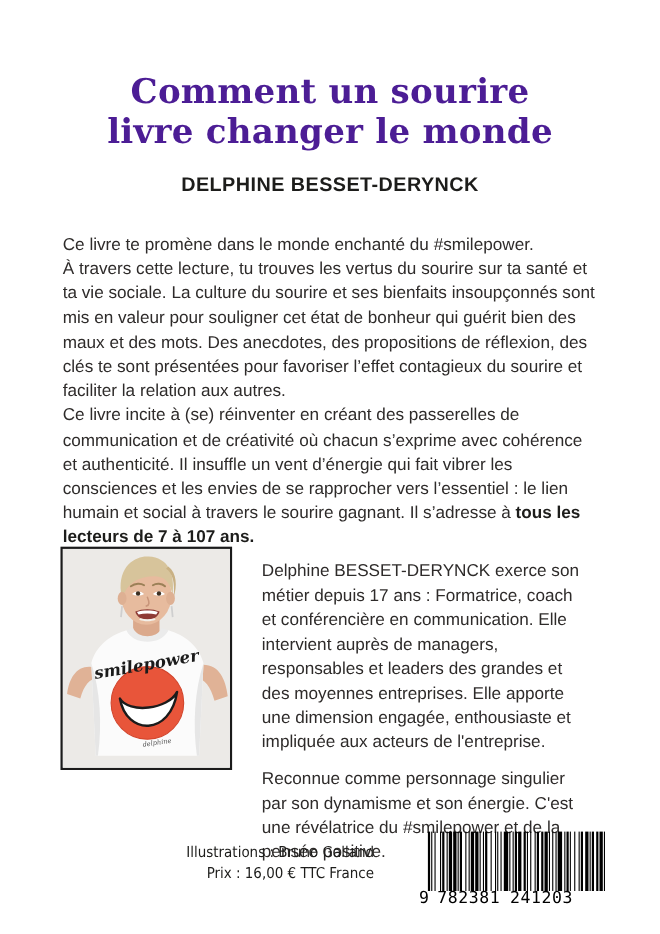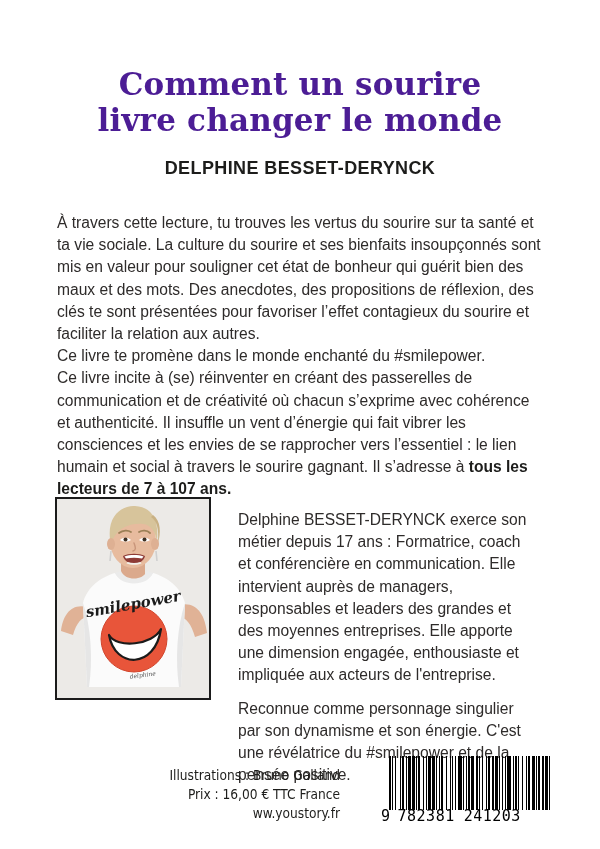--- a/index.html
+++ b/index.html
@@ -147,22 +147,22 @@
 <body>
 
 <div class="title-block">
   <div class="title-line">Comment un sourire</div>
   <div class="title-line">livre changer le monde</div>
 </div>
 
 <div class="author-name">DELPHINE BESSET-DERYNCK</div>
 
 <div class="blurb">
+  <p>Ce livre te promène dans le monde enchanté du #smilepower.</p>
   <p>À travers cette lecture, tu trouves les vertus du sourire sur ta santé et ta vie sociale. La culture du sourire et ses bienfaits insoupçonnés sont mis en valeur pour souligner cet état de bonheur qui guérit bien des maux et des mots. Des anecdotes, des propositions de réflexion, des clés te sont présentées pour favoriser l’effet contagieux du sourire et faciliter la relation aux autres.</p>
-  <p>Ce livre te promène dans le monde enchanté du #smilepower.</p>
   <p><span>Ce livre incite à (se) réinventer en créant des passerelles de communication et de créativité où chacun s’exprime avec cohérence et authenticité. Il insuffle un vent d’énergie qui fait vibrer les consciences et les envies de se rapprocher vers l’essentiel : le lien humain et social à travers le sourire gagnant. Il s’adresse à </span><span class="bold">tous les lecteurs de 7 à 107 ans.</span></p>
 </div>
 
 <div class="author-photo">
   <svg viewBox="0 0 152 199" preserveAspectRatio="xMidYMid slice">
     <defs>
       <clipPath id="frameClip">
           <rect x="0" y="0" width="152" height="199"></rect>
         </clipPath>
     </defs>
@@ -218,21 +218,20 @@
 </div>
 
 <div class="author-bio">
   <p>Delphine BESSET-DERYNCK exerce son métier depuis 17 ans : Formatrice, coach et conférencière en communication. Elle intervient auprès de managers, responsables et leaders des grandes et des moyennes entreprises. Elle apporte une dimension engagée, enthousiaste et impliquée aux acteurs de l'entreprise.</p>
   <p>Reconnue comme personnage singulier par son dynamisme et son énergie. C'est une révélatrice du #smilepower et de la pensée positive.</p>
 </div>
 
 <div class="footer-credits">
   <div>Illustrations : Bruno Galland</div>
   <div>Prix : 16,00 € TTC France</div>
-  <div>ww.youstory.fr</div>
 </div>
 
 <div class="barcode-wrap">
   <div class="barcode-bars">
       <i style="width: 2.14379px; background: rgb(0, 0, 0);"></i>
       <i style="width: 1.0719px; background: transparent;"></i>
       <i style="width: 1.0719px; background: rgb(0, 0, 0);"></i>
       <i style="width: 2.14379px; background: transparent;"></i>
       <i style="width: 1.0719px; background: rgb(0, 0, 0);"></i>
       <i style="width: 3.21569px; background: transparent;"></i>

